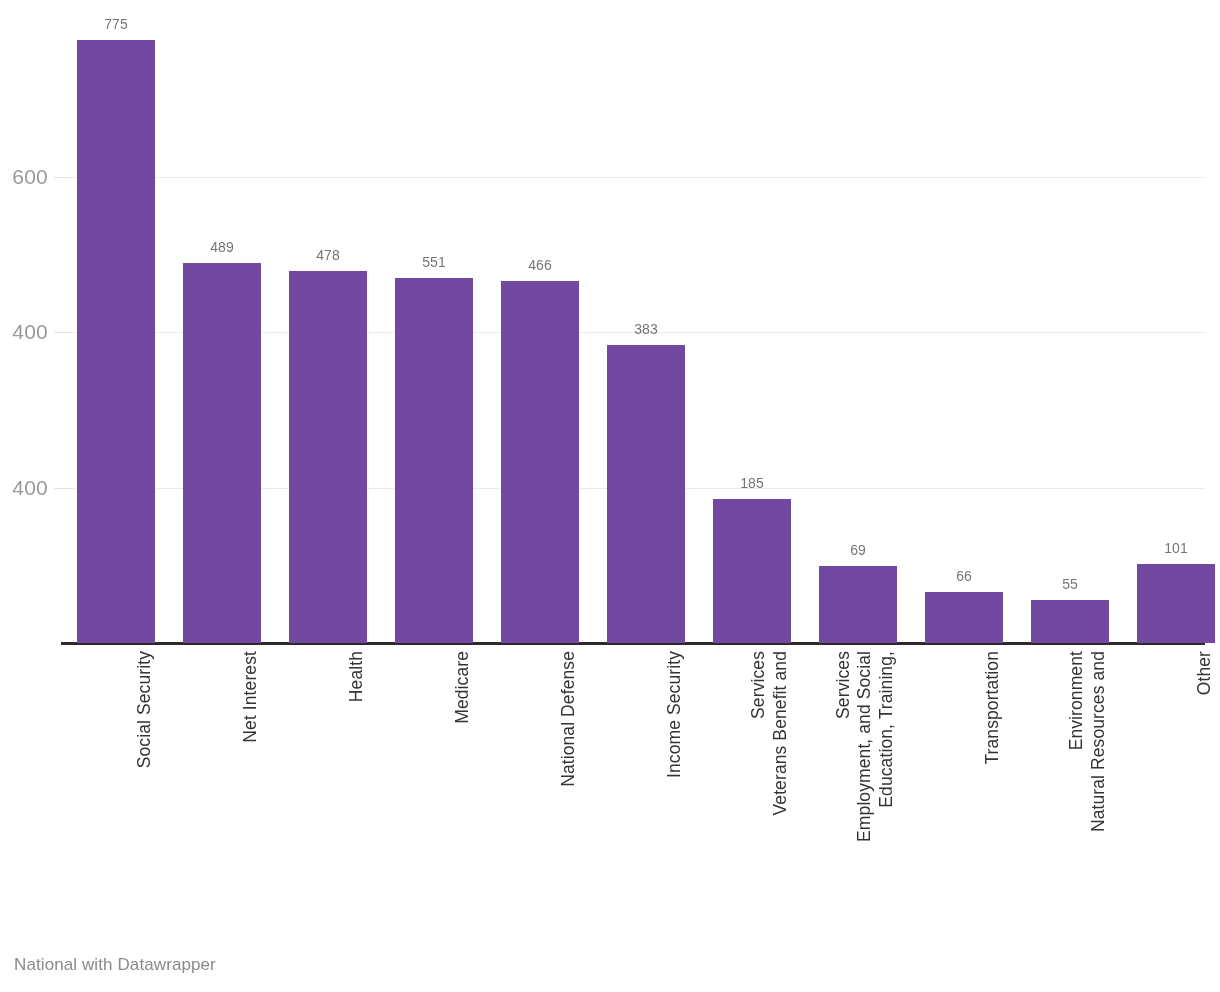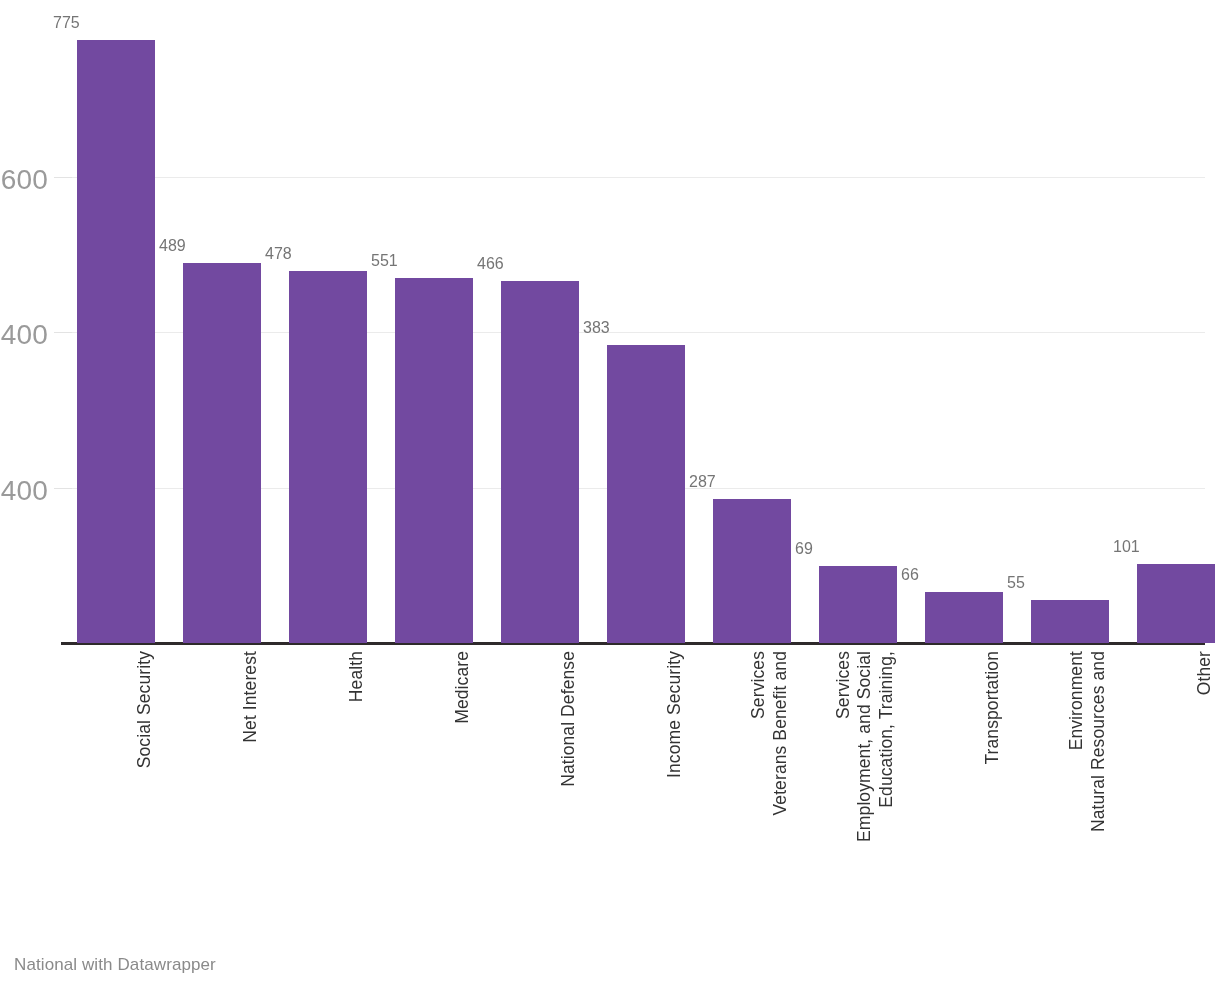--- a/index.html
+++ b/index.html
@@ -44,21 +44,21 @@
     width: 1144px;
     height: 3px;
     background: #2e2a2b;
     top: 642px;
   }
 
   .ytick-label {
     position: absolute;
     right: 1172px; 
     text-align: right;
-    font-size: 28px;
+    font-size: 21px;
     color: #9a9a9a;
     line-height: 1;
     letter-spacing: 0.2px;
     white-space: nowrap;
   }
 
   .ytick-stub {
     position: absolute;
     left: 54px;
     width: 18px;
@@ -78,22 +78,22 @@
     bottom: 17px;  
     left: 0;
     width: 100%;
     background: #7249a0;
   }
 
   .bar-value {
     position: absolute;
     left: -24px;
     right: -24px;
-    text-align: left;
-    font-size: 16px;
+    text-align: center;
+    font-size: 14px;
     color: #757575;
     line-height: 1;
     white-space: nowrap;
   }
 
   
   .xlabels {
     position: absolute;
     left: 0;
     top: 651px;
@@ -172,21 +172,21 @@
         <div class="bar-group" style="left: 501px; width: 78px;">
           <div class="bar" style="height: 362.315px; background: rgb(114, 73, 160);"></div>
           <div class="bar-value" style="bottom: 388.315px; color: rgb(117, 117, 117); margin-top: 12px;">466</div>
         </div>
         <div class="bar-group" style="left: 607px; width: 78px;">
           <div class="bar" style="height: 297.782px; background: rgb(114, 73, 160);"></div>
           <div class="bar-value" style="bottom: 323.782px; color: rgb(117, 117, 117);">383</div>
         </div>
         <div class="bar-group" style="left: 713px; width: 78px;">
           <div class="bar" style="height: 143.838px; background: rgb(114, 73, 160);"></div>
-          <div class="bar-value" style="bottom: 169.838px; color: rgb(117, 117, 117);">287</div>
+          <div class="bar-value" style="bottom: 169.838px; color: rgb(117, 117, 117);">185</div>
         </div>
         <div class="bar-group" style="left: 819px; width: 78px;">
           <div class="bar" style="height: 76.9725px; background: rgb(114, 73, 160);"></div>
           <div class="bar-value" style="bottom: 102.972px; color: rgb(117, 117, 117);">69</div>
         </div>
         <div class="bar-group" style="left: 925px; width: 78px;">
           <div class="bar" style="height: 51.315px; background: rgb(114, 73, 160);"></div>
           <div class="bar-value" style="bottom: 77.315px; color: rgb(117, 117, 117);">66</div>
         </div>
         <div class="bar-group" style="left: 1031px; width: 78px;">

